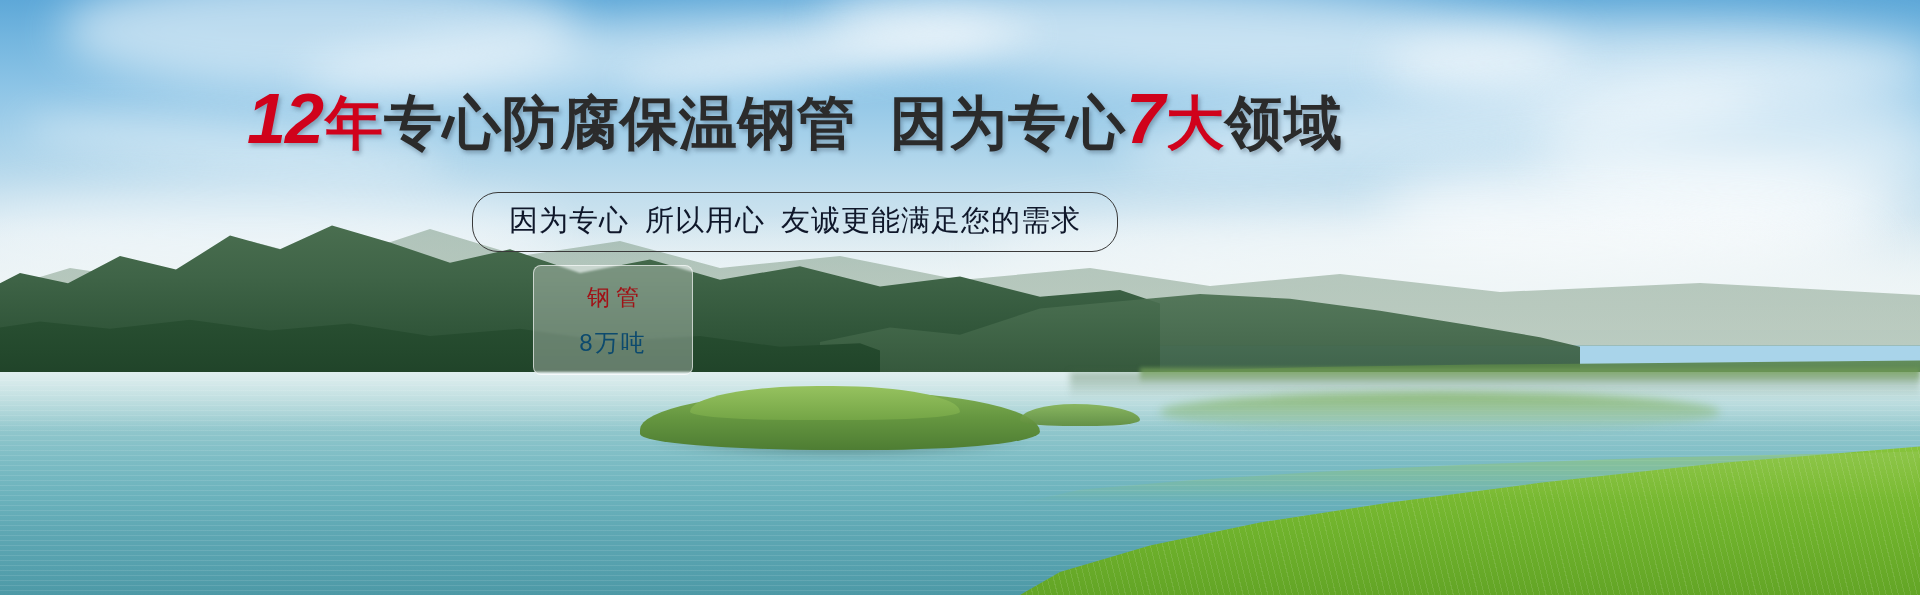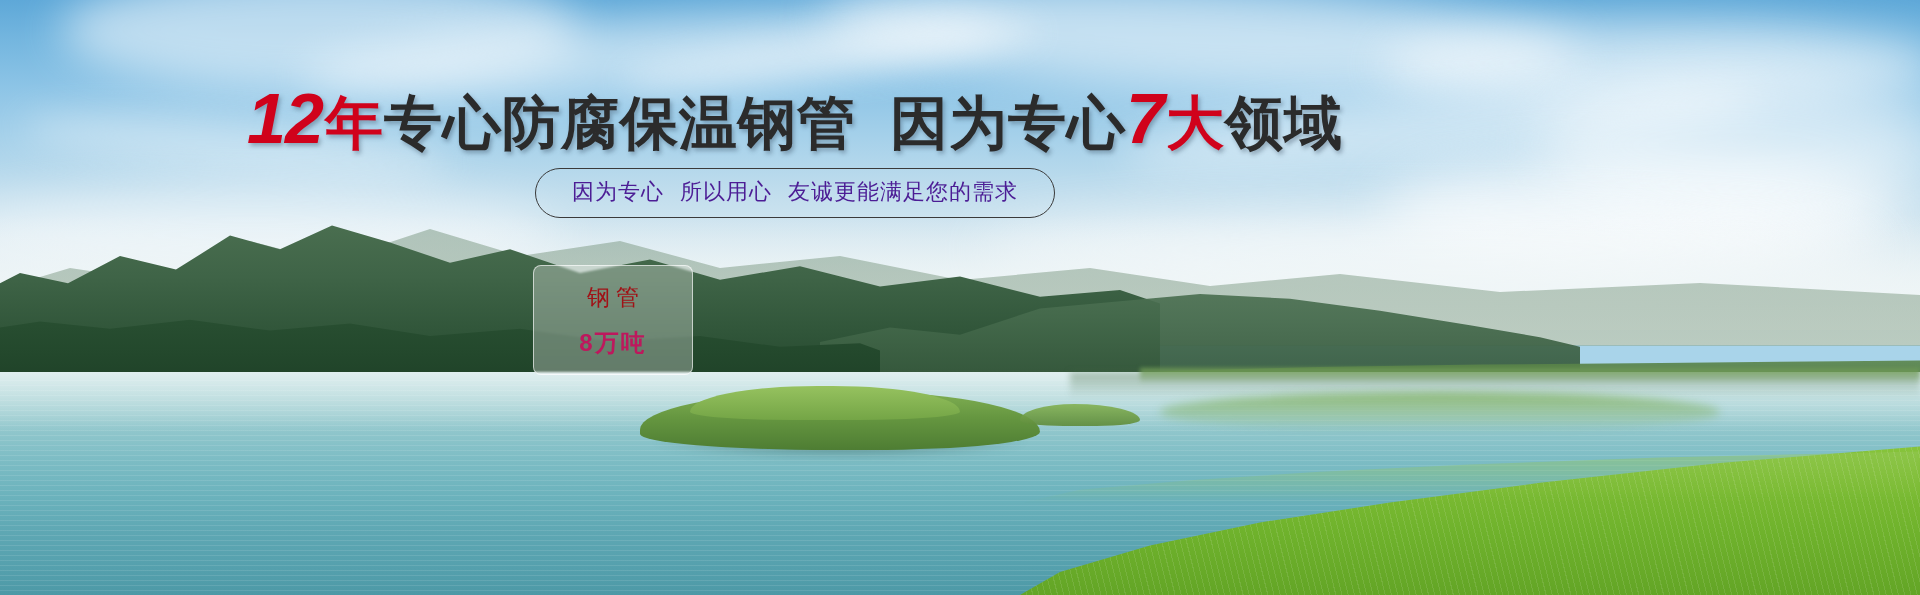--- a/index.html
+++ b/index.html
@@ -187,25 +187,26 @@
   .headline .gap{display:inline-block;width:34px;}
 
   .subtitle-wrap{
     position:absolute;left:0;top:168px;width:1590px;
     display:flex;justify-content:center;
   }
   .subtitle{
     border:1.5px solid #3a3a3a;
     border-radius:26px;
     padding:8px 36px 10px 36px;
-    font-size:22px;
-    color:#4c1d95;
+    font-size:29px;
+    color:#0f172a;
     letter-spacing:1px;
     white-space:nowrap;
     background:transparent;
+    margin-top:24px;
   }
   .subtitle .sp{display:inline-block;width:16px;}
 
   
   .cards{
     position:absolute;left:533px;top:265px;
     display:flex;gap:10px;
   }
   .card{
     width:160px;height:110px;
@@ -215,21 +216,21 @@
     backdrop-filter:blur(1px);
     display:flex;flex-direction:column;
     align-items:center;justify-content:center;
     box-sizing:border-box;
   }
   .card .label{
     font-size:23px;color:#a01217;letter-spacing:6px;
     padding-left:6px;margin-bottom:14px;font-weight:normal;
   }
   .card .value{
-    font-size:24px;color:#be185d;letter-spacing:2px;white-space:nowrap;font-weight:bold;
+    font-size:24px;color:#0c4a6e;letter-spacing:2px;white-space:nowrap;
   }
   .card .value sup{font-size:14px;vertical-align:super;letter-spacing:0;}
 </style>
 </head>
 <body>
 
 <div class="banner">
 
   <div class="sky"></div>
   <div class="cloud c1"></div>

